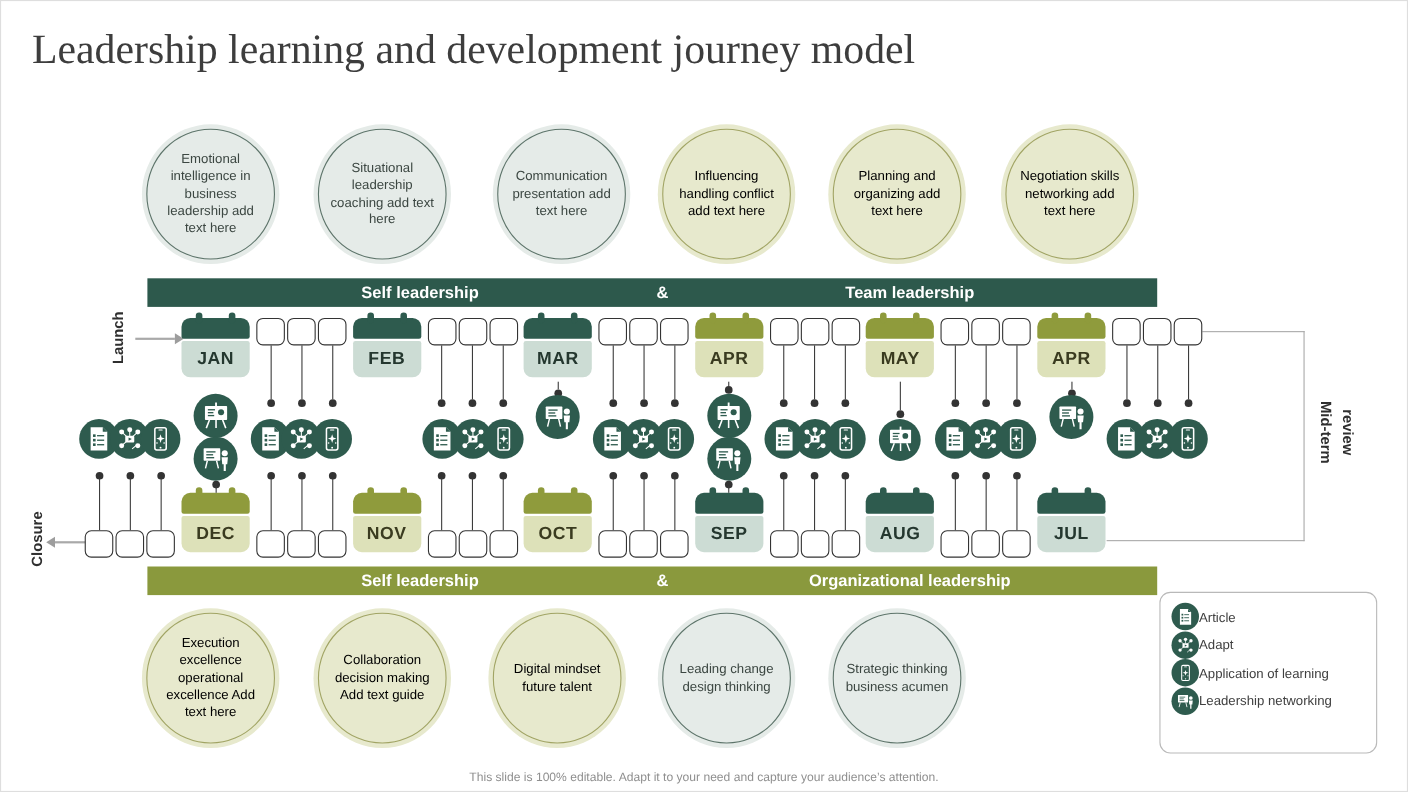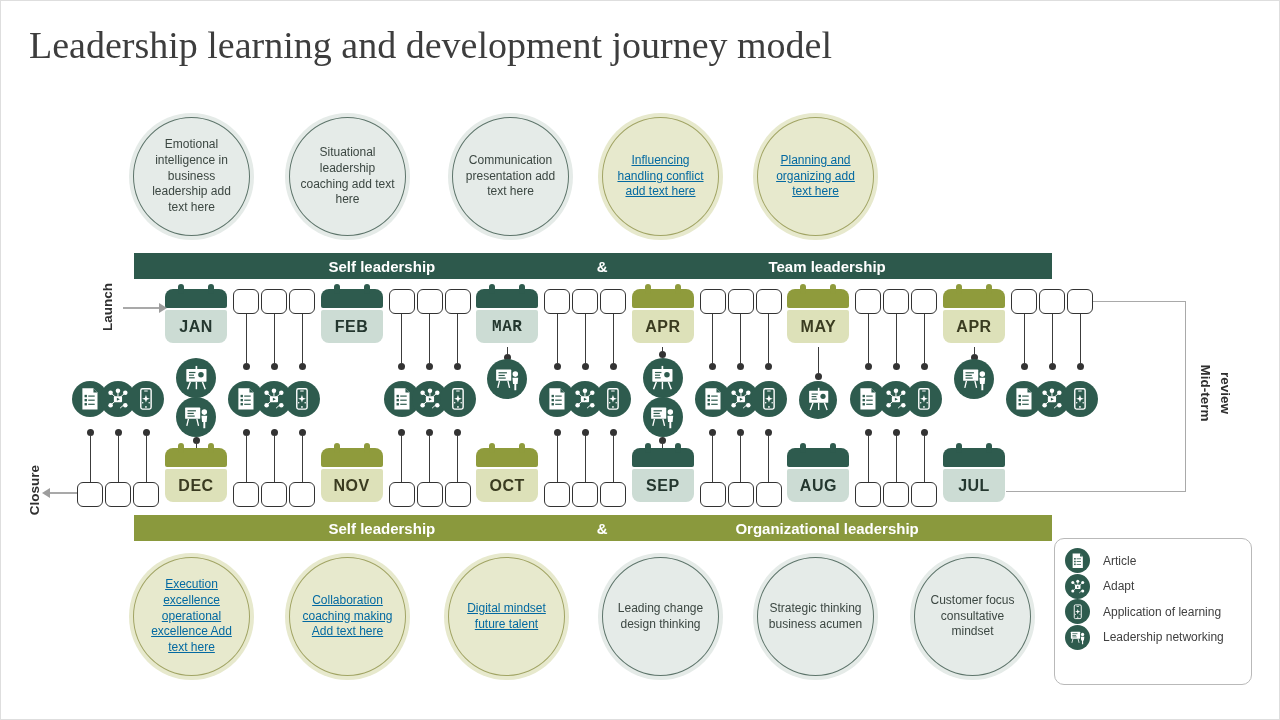--- a/index.html
+++ b/index.html
@@ -4,21 +4,21 @@
 <style>
   html,body{margin:0;padding:0;background:#f2f2f2;}
   .slide{position:relative;width:1280px;height:720px;background:#fff;font-family:"Liberation Sans",sans-serif;overflow:hidden;border:1px solid #dedede;box-sizing:border-box;margin:0 auto;}
   .title{position:absolute;left:28px;top:22px;margin:0;font-family:"Liberation Serif",serif;font-size:38px;font-weight:400;color:#3d3d3d;}
   .subtitle{position:absolute;left:28px;top:80px;width:1140px;margin:0;font-size:11px;color:#595959;}
   
   .bubble{position:absolute;width:125px;height:127px;border-radius:50%;display:flex;align-items:center;justify-content:center;text-align:center;font-size:12px;line-height:1.32;padding:0 15px;box-sizing:border-box;}
   .bubble::before{content:"";position:absolute;inset:4px;border-radius:50%;border:1px solid;}
   .bubble.teal{background:#e5ebe8;color:#3c4742;}
   .bubble.teal::before{border-color:#5d746a;}
-  .bubble.olive{background:#e7e9cd;color:#0369a1;text-decoration:underline;}
+  .bubble.olive{background:#e7e9cd;color:#000000;}
   .bubble.olive::before{border-color:#a1a464;}
   
   .banner{position:absolute;left:133px;width:918px;height:26px;color:#fff;font-weight:bold;font-size:15px;}
   .banner span{position:absolute;top:50%;transform:translate(-50%,-50%);white-space:nowrap;}
   .banner .b-left{left:27%;}
   .banner .b-amp{left:51%;}
   .banner .b-right{left:75.5%;}
   .banner-top{top:252px;background:#2d594c;}
   .banner-bottom{top:514px;background:#8a993d;}
   
@@ -37,21 +37,21 @@
   .vline{position:absolute;width:1px;background:#3c3c3c;}
   .dot{position:absolute;width:7px;height:7px;border-radius:50%;background:#333;}
   .tl-icon{position:absolute;border-radius:50%;background:#2e5b4e;display:flex;align-items:center;justify-content:center;}
   .tl-icon svg{width:72%;height:72%;}
   .gray-line{position:absolute;background:#a9a9a9;}
   .arrowhead{position:absolute;width:0;height:0;border-style:solid;}
   .v-label{position:absolute;font-weight:bold;font-size:13.5px;color:#2f2f2f;white-space:nowrap;transform:translate(-50%,-50%) rotate(-90deg);}
   .v-label.cw{transform:translate(-50%,-50%) rotate(90deg);}
   
   .legend{position:absolute;left:1053px;top:537px;width:198px;height:147px;background:#fff;border:1px solid #b9b9b9;border-radius:10px;padding:9px 10px;box-sizing:border-box;}
-  .legend-row{display:flex;align-items:center;gap:13px;height:25.5px;}
+  .legend-row{display:flex;align-items:center;gap:0;height:25.5px;}
   .legend-icon{width:25px;height:25px;border-radius:50%;background:#2e5b4e;display:flex;align-items:center;justify-content:center;flex:0 0 auto;}
   .legend-icon svg{width:70%;height:70%;}
   .legend-label{font-size:12px;color:#404040;white-space:nowrap;}
   .footer{position:absolute;left:0;right:0;top:700px;text-align:center;font-size:11px;color:#8f8f8f;}
 </style>
 </head>
 <body>
 
 <div class="slide">
   <h1 class="title">Leadership learning and development journey model</h1>
@@ -63,20 +63,23 @@
       <span>Situational leadership coaching add text here</span>
     </div>
   <div class="bubble teal" style="left:447px;top:112px">
       <span>Communication presentation add text here</span>
     </div>
   <div class="bubble olive" style="left:597px;top:112px">
       <span>Influencing handling conflict add text here</span>
     </div>
   <div class="bubble olive" style="left:752px;top:112px">
       <span>Planning and organizing add text here</span>
+    </div>
+  <div class="bubble olive" style="left:909px;top:112px">
+      <span>Negotiation  skills networking add text here</span>
     </div>
 
   <div class="banner banner-top">
     <span class="b-left">Self leadership</span>
     <span class="b-amp">&amp;</span>
     <span class="b-right">Team leadership</span>
   </div>
   <div class="banner banner-bottom">
     <span class="b-left">Self leadership</span>
     <span class="b-amp">&amp;</span>
@@ -104,21 +107,21 @@
     <div class="pin pl"></div>
     <div class="pin pr"></div>
     <div class="bd">JAN</div>
       </div>
       <div class="cal green" style="left: 319.6px; top: 288px;">
         <div class="hd"></div>
     <div class="pin pl"></div>
     <div class="pin pr"></div>
     <div class="bd">FEB</div>
       </div>
-      <div class="cal green" style="left: 475.2px; top: 288px; font-family: Liberation Mono, monospace;">
+      <div class="cal green" style="left: 475.2px; top: 288px;">
         <div class="hd"></div>
     <div class="pin pl"></div>
     <div class="pin pr"></div>
     <div class="bd">MAR</div>
       </div>
       <div class="cal olive" style="left: 630.8px; top: 288px;">
         <div class="hd"></div>
     <div class="pin pl"></div>
     <div class="pin pr"></div>
     <div class="bd">APR</div>
@@ -675,33 +678,30 @@
           <circle cx="18.6" cy="7.6" r="2.3" fill="#fff"></circle>
           <path fill="#fff" d="M16.2 10.6h4.8l-0.5 5.2h-1.1V21h-1.6v-5.2h-1.1z"></path>
         </svg>
       </div>
     </div>
 
   <div class="bubble olive" style="left:128px;top:552px">
       <span>Execution excellence operational excellence Add text here</span>
     </div>
   <div class="bubble olive" style="left:284px;top:552px">
-      <span>Collaboration coaching making Add text here</span>
+      <span>Collaboration decision making Add text guide</span>
     </div>
   <div class="bubble olive" style="left:443px;top:552px">
       <span>Digital  mindset future talent</span>
     </div>
   <div class="bubble teal" style="left:597px;top:552px">
       <span>Leading change design thinking</span>
     </div>
   <div class="bubble teal" style="left:752px;top:552px">
       <span>Strategic thinking business acumen</span>
-    </div>
-  <div class="bubble teal" style="left:909px;top:552px">
-      <span>Customer focus consultative mindset</span>
     </div>
 
   <div class="legend">
     <div class="legend-row">
         <span class="legend-icon">
           <svg viewBox="0 0 24 24">
             <path fill="#fff" d="M5 2.2h10.2L19 6v15.8H5z"></path>
             <path fill="#2e5b4e" d="M15.2 2.2V6H19z"></path>
             <g fill="#2e5b4e">
               <rect x="7" y="8.2" width="2.2" height="2.2"></rect>
@@ -760,13 +760,14 @@
               <path d="M5.4 13.2L4 19M12.4 13.2L13.8 19"></path>
             </g>
             <circle cx="18.6" cy="7.6" r="2.3" fill="#fff"></circle>
             <path fill="#fff" d="M16.2 10.6h4.8l-0.5 5.2h-1.1V21h-1.6v-5.2h-1.1z"></path>
           </svg>
         </span>
         <span class="legend-label">Leadership networking</span>
       </div>
   </div>
 
+  <div class="footer">This slide is 100% editable. Adapt it to your need and capture your audience’s attention.</div>
 </div>
 
 </body></html>

